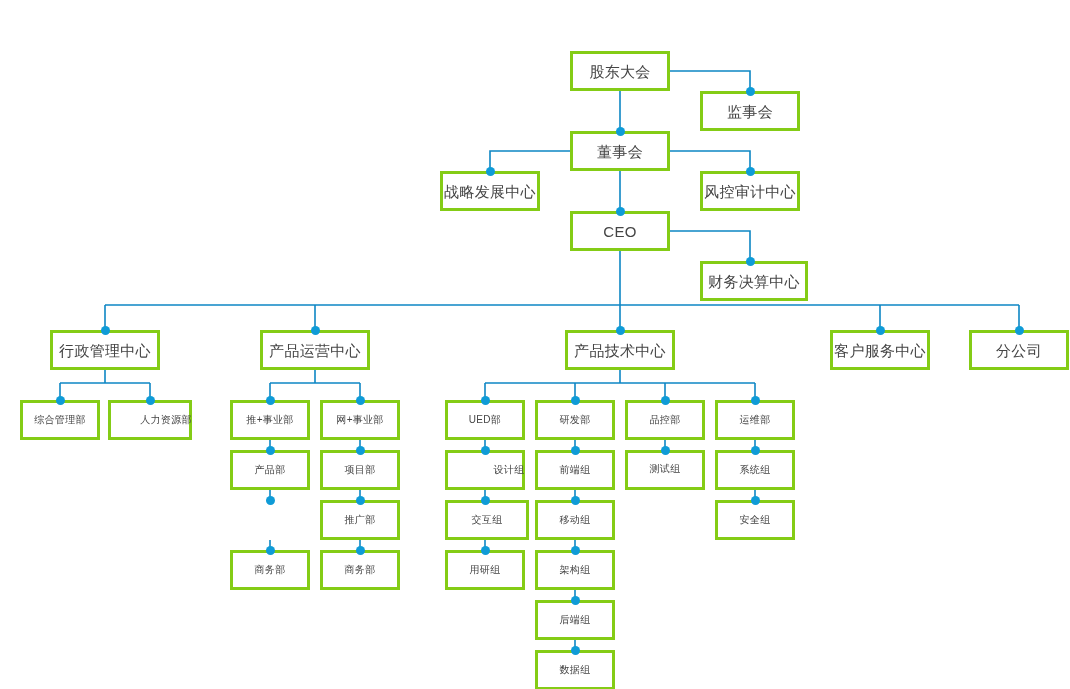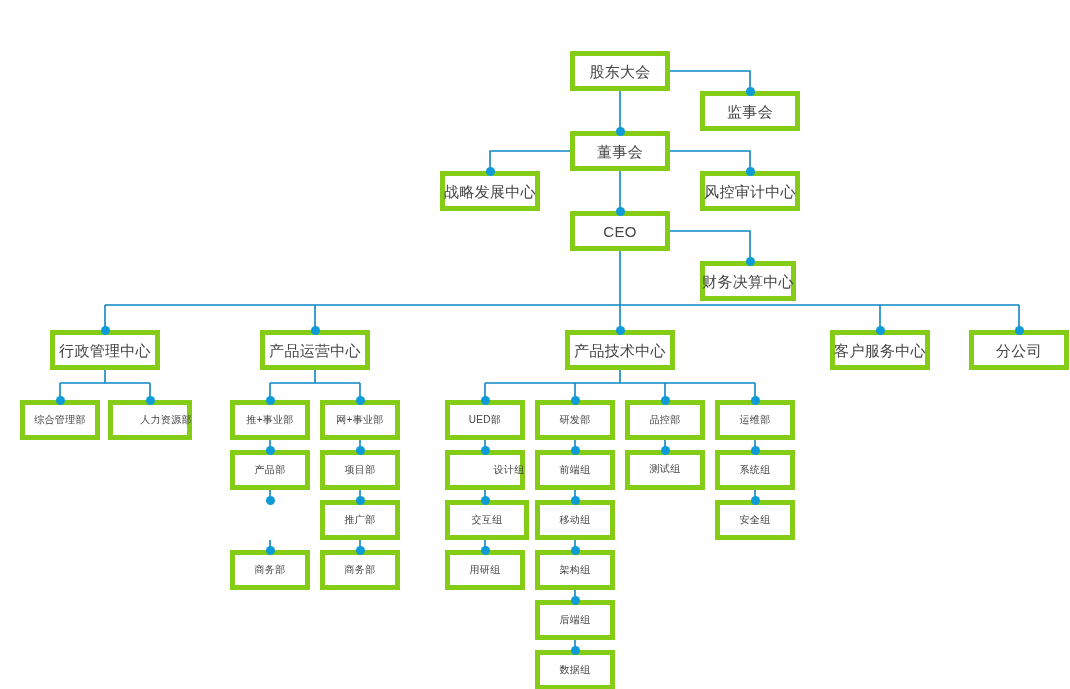--- a/index.html
+++ b/index.html
@@ -18,21 +18,21 @@
   #wires{
     position:absolute;
     left:0; top:0;
     width:1070px;
     height:689px;
     pointer-events:none;
   }
   .node{
     position:absolute;
     box-sizing:border-box;
-    border:5px solid #84cc16;
+    border:3px solid #84cc16;
     background:#ffffff;
     display:flex;
     align-items:center;
     justify-content:center;
     font-size:15px;
     line-height:1;
     color:#444444;
     letter-spacing:0.3px;
     white-space:nowrap;
     z-index:2;
@@ -168,21 +168,21 @@
   <div class="node lvl-root" style="left:700px;top:91px;width:100px;height:40px;">监事会</div>
 
   <div class="node lvl-root" style="left:570px;top:131px;width:100px;height:40px;">董事会</div>
 
   <div class="node lvl-root" style="left:440px;top:171px;width:100px;height:40px;">战略发展中心</div>
 
   <div class="node lvl-root" style="left:700px;top:171px;width:100px;height:40px;">风控审计中心</div>
 
   <div class="node lvl-root" style="left:570px;top:211px;width:100px;height:40px;">CEO</div>
 
-  <div class="node lvl-root" style="left:700px;top:261px;width:96px;height:40px;">财务决算中心</div>
+  <div class="node lvl-root" style="left:700px;top:261px;width:108px;height:40px;">财务决算中心</div>
 
   <div class="node lvl-main" style="left:50px;top:330px;width:110px;height:40px;">行政管理中心</div>
 
   <div class="node lvl-main" style="left:260px;top:330px;width:110px;height:40px;">产品运营中心</div>
 
   <div class="node lvl-main" style="left:565px;top:330px;width:110px;height:40px;">产品技术中心</div>
 
   <div class="node lvl-main" style="left:830px;top:330px;width:100px;height:40px;">客户服务中心</div>
 
   <div class="node lvl-main" style="left:969px;top:330px;width:100px;height:40px;">分公司</div>

